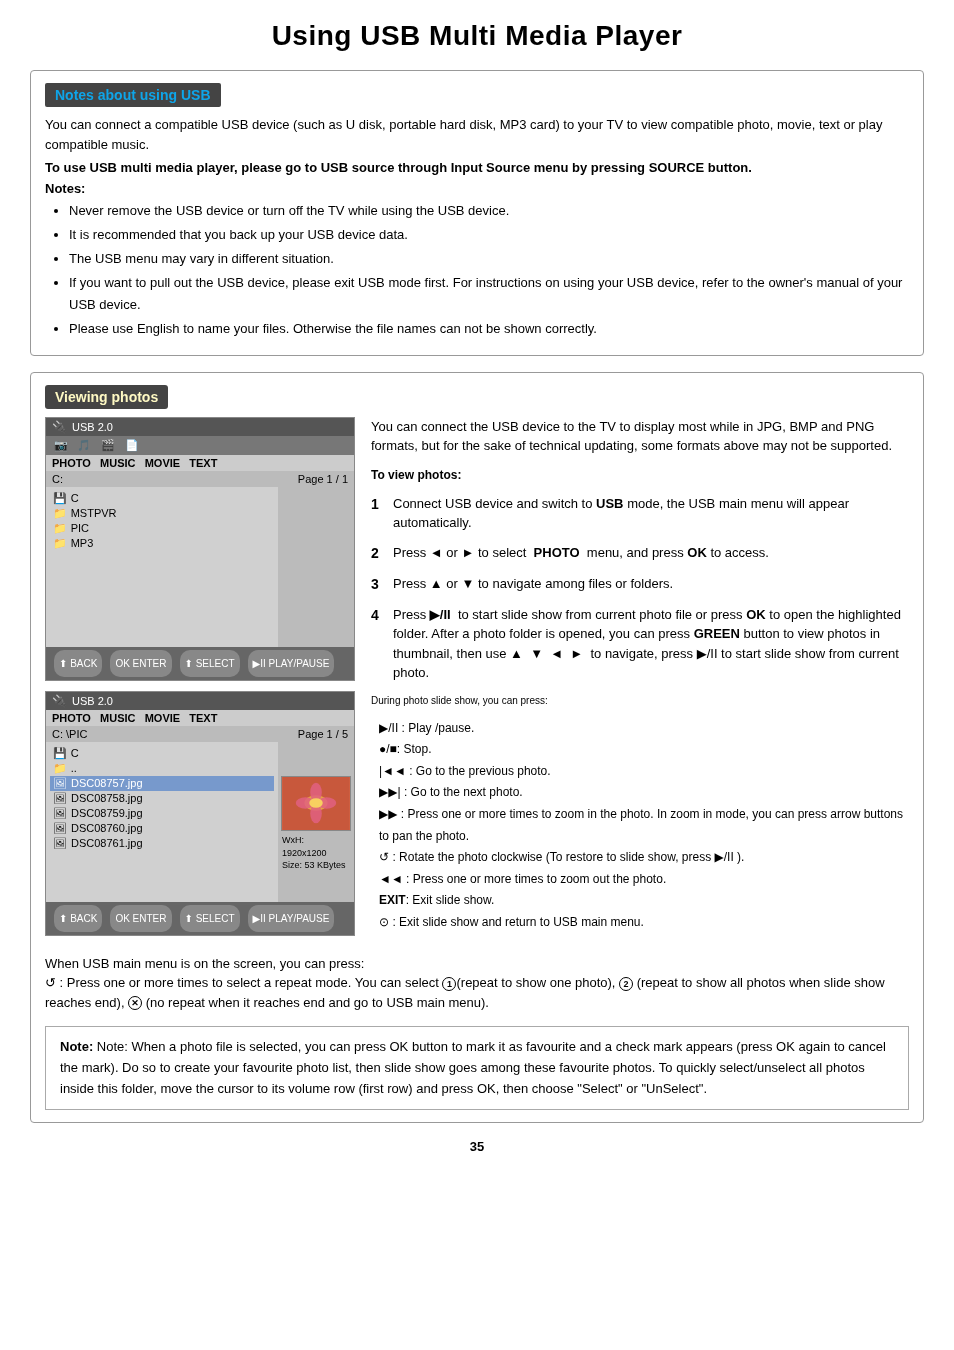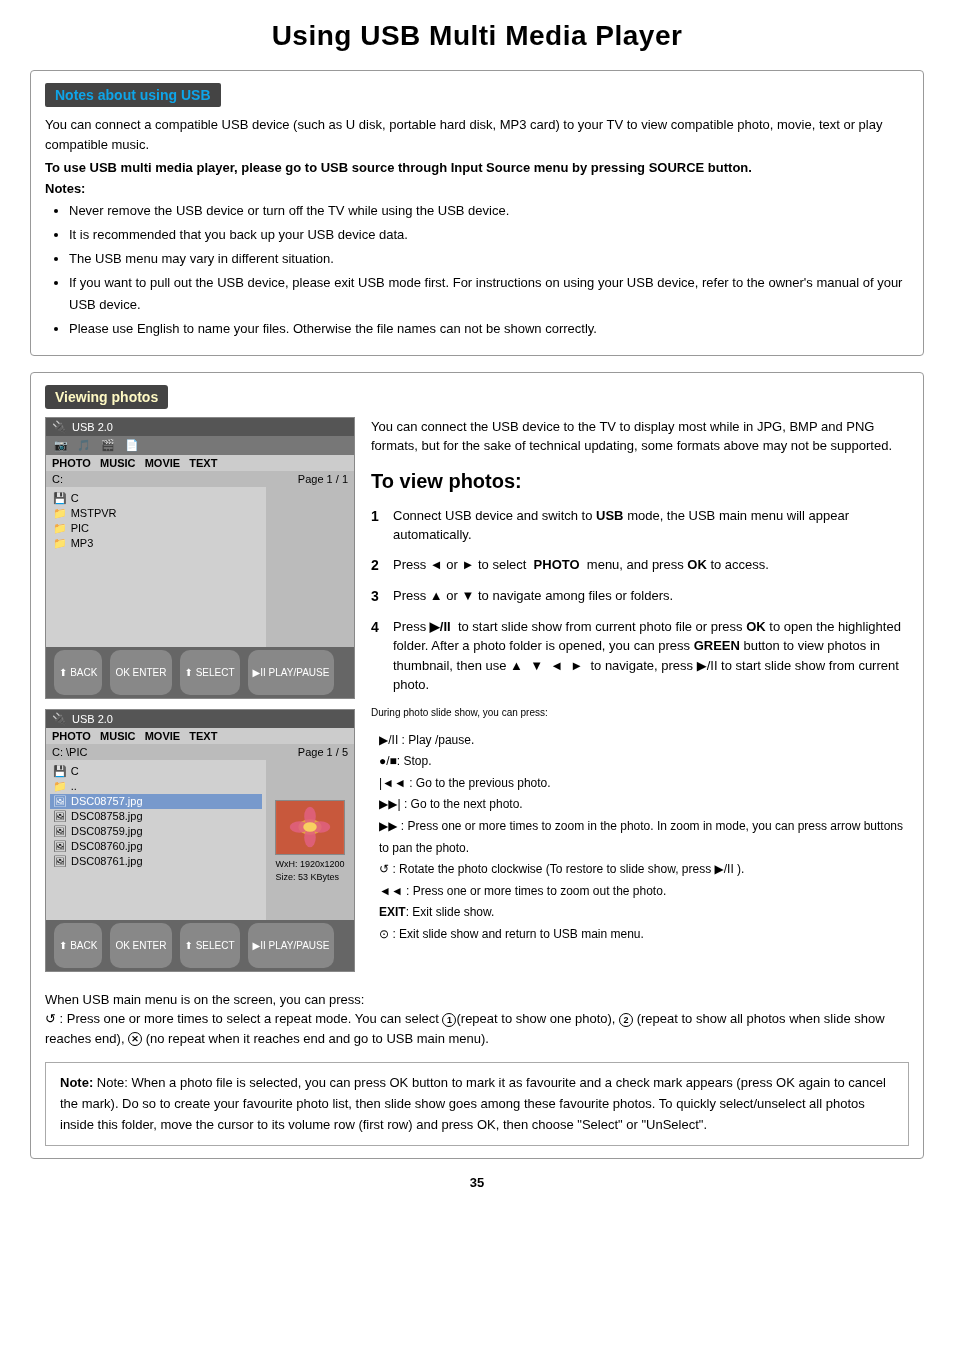--- a/index.html
+++ b/index.html
@@ -114,21 +114,21 @@
       align-items: center;
       padding: 1px 3px;
       font-size: 11px;
       gap: 4px;
     }
     .usb-list-item.selected {
       background: #7799cc;
       color: #fff;
     }
     .usb-thumb {
-      width: 88px;
+      width: 76px;
       background: #bbb;
       display: flex;
       flex-direction: column;
       align-items: center;
       justify-content: center;
       position: relative;
     }
     .usb-thumb-img {
       width: 70px;
       height: 55px;
@@ -149,21 +149,21 @@
       color: #fff;
       display: flex;
       gap: 8px;
       padding: 3px 8px;
       font-size: 10px;
       align-items: center;
     }
     .usb-footer-btn {
       background: #888;
       border-radius: 10px;
-      padding: 17px 5px;
+      padding: 8px 5px;
       font-size: 10px;
       display: inline-flex;
       align-items: center;
       gap: 2px;
     }
 
     
     .steps-list {
       margin-top: 8px;
     }
@@ -216,21 +216,21 @@
       background: #444;
       color: #fef9c3;
       font-weight: bold;
       font-size: 14px;
       padding: 4px 10px;
       border-radius: 3px;
       display: inline-block;
       margin-bottom: 8px;
     }
     .to-view-title {
-      font-size: 20px;
+      font-size: 12px;
       font-weight: bold;
       margin-bottom: 8px;
       margin-top: 4px;
     }
     .circle-icon {
       display: inline-block;
       width: 14px;
       height: 14px;
       border-radius: 50%;
       border: 1.5px solid #000;

